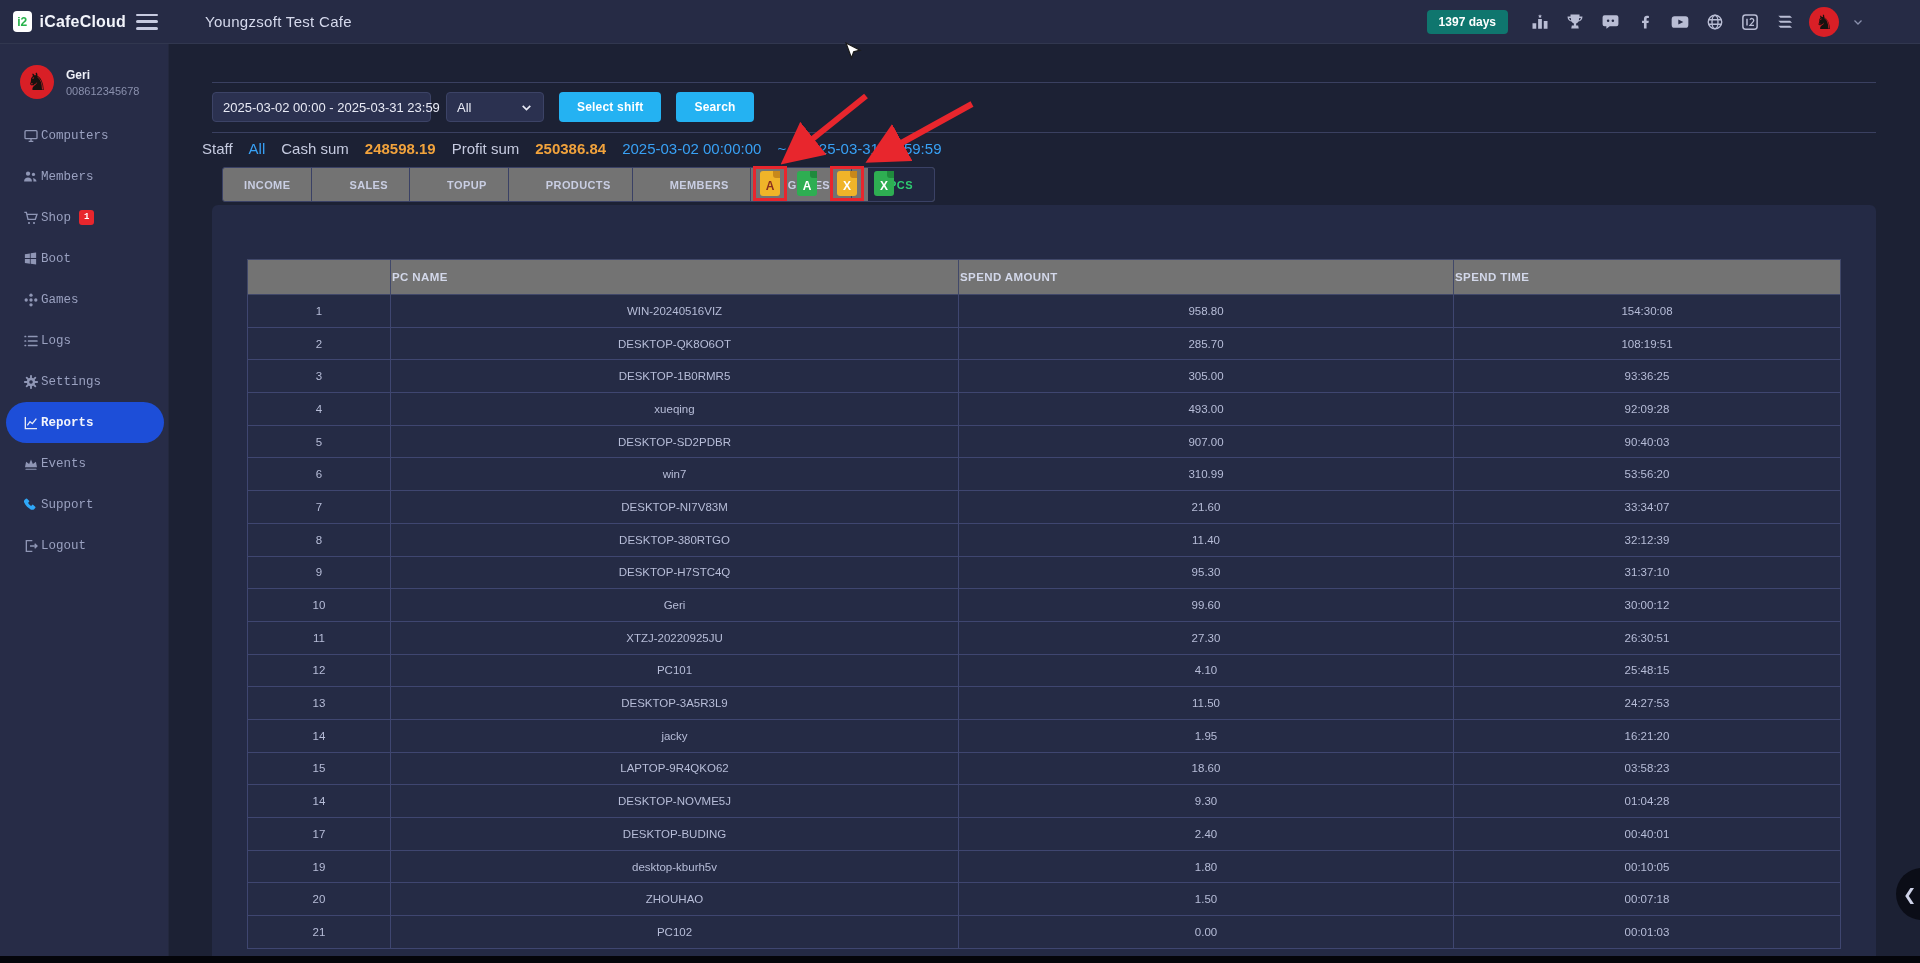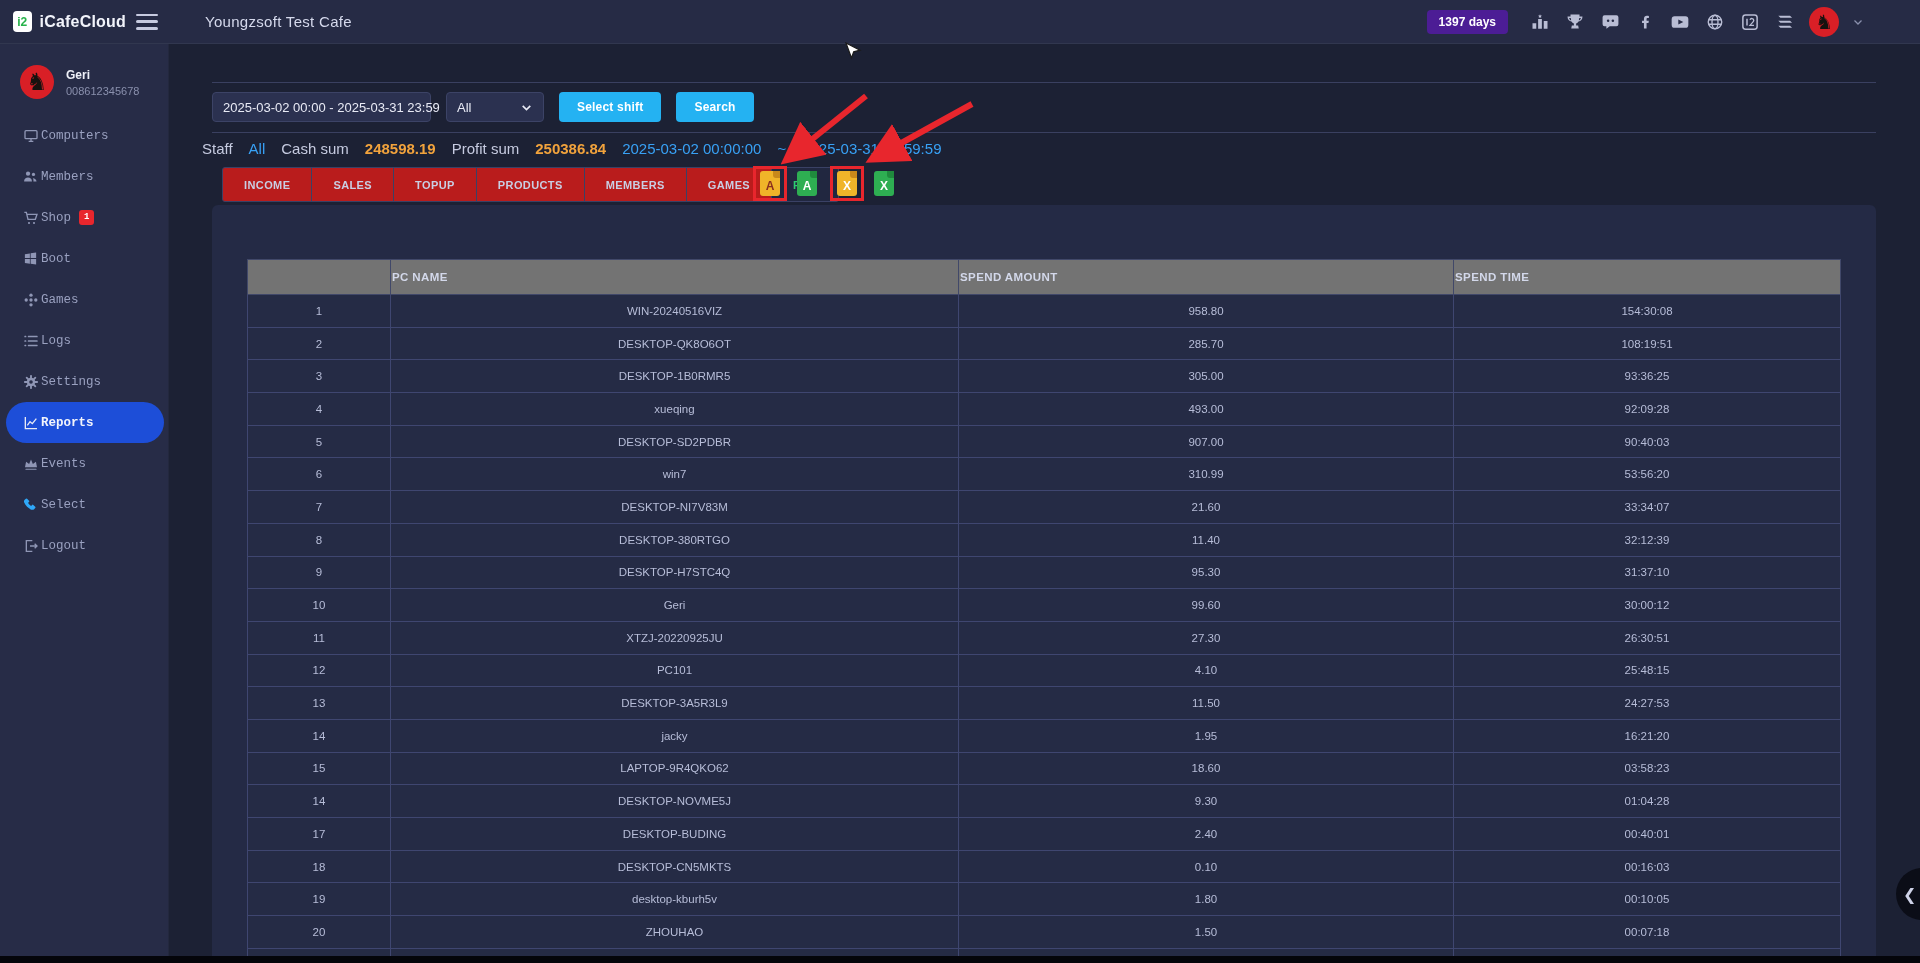--- a/index.html
+++ b/index.html
@@ -19,21 +19,21 @@
   .brand-icon{
     width:21px;height:21px;border-radius:4px;background:#fff;
     color:#27b24a;font-weight:bold;font-size:12px;display:flex;align-items:center;justify-content:center;
   }
   .brand-text{color:#f2f4fb;font-size:16px;font-weight:bold;letter-spacing:.2px;}
   .hamburger{width:22px;height:16px;display:flex;flex-direction:column;justify-content:space-between;cursor:pointer;margin-left:10px;}
   .hamburger span{display:block;height:2.5px;background:#c7cbe0;border-radius:2px;}
   .page-title{color:#d5d9ec;font-size:15px;margin-left:47px;letter-spacing:.3px;}
   .topbar-right{margin-left:auto;display:flex;align-items:center;gap:13px;padding-right:56px;}
   .days-badge{
-    background:#4c1d95;color:#fff;font-size:12px;font-weight:bold;
+    background:#0f766e;color:#fff;font-size:12px;font-weight:bold;
     padding:5px 12px;border-radius:4px;margin-right:8px;white-space:nowrap;
   }
   .tb-icon{color:#b9bdd4;display:flex;align-items:center;justify-content:center;width:22px;height:22px;cursor:pointer;}
   .avatar-sm{
     width:30px;height:30px;border-radius:50%;background:#d91f26;color:#16120f;
     display:flex;align-items:center;justify-content:center;font-size:20px;line-height:1;cursor:pointer;
   }
   .chev{color:#8a90ad;display:flex;align-items:center;cursor:pointer;}
   
   .sidebar{
@@ -74,21 +74,21 @@
     width:98px;height:30px;background:#2b3150;border:1px solid #3c4366;border-radius:4px;
     color:#e8eaf5;font-size:13px;display:flex;align-items:center;justify-content:space-between;
     padding:0 10px;box-sizing:border-box;cursor:pointer;
   }
   .btn{
     height:30px;background:#24b2f2;border:none;border-radius:4px;color:#fff;
     font-size:12px;font-weight:bold;padding:0 18px;cursor:pointer;font-family:inherit;letter-spacing:.2px;
   }
   .summary{position:absolute;left:34px;top:97px;display:flex;align-items:center;gap:16px;font-size:15px;color:#c6cbe0;white-space:nowrap;}
   .sum-blue{color:#38a1f5;} .sum-orange{color:#f2a33c;font-weight:bold;}
-  .tabs{position:absolute;left:54px;top:124px;height:33px;display:flex;border:1px solid #3a4165;border-radius:3px;overflow:hidden;background:#b91c1c;}
+  .tabs{position:absolute;left:54px;top:124px;height:33px;display:flex;border:1px solid #3a4165;border-radius:3px;overflow:hidden;background:#737373;gap:16px;}
   .tab{
     height:33px;display:flex;align-items:center;padding:0 21px;color:#c9cee3;
     font-size:11px;font-weight:bold;letter-spacing:.4px;border-right:1px solid #3a4165;cursor:pointer;white-space:nowrap;
   }
   .tab:last-child{border-right:none;}
   .tab.active{background:#212740;color:#2ecc71;}
   .exports{position:absolute;left:585px;top:124px;height:33px;display:flex;align-items:center;}
   .exp-wrap{display:flex;align-items:center;justify-content:center;cursor:pointer;}
   .exp-box{border:3px solid #e8262d;padding:2px 4px;margin-right:10px;}
   .exp-plain{margin-right:13px;}
@@ -304,21 +304,21 @@
           </svg>
         </span>
         <span>Events</span>
       </div>
       <div class="nav-item">
         <span class="nv-icon" style="color: rgb(47, 168, 248);">
           <svg viewBox="0 0 24 24" width="15" height="15" fill="currentColor">
             <path d="M6.6 2.8l3 3a1.4 1.4 0 0 1 0 2L8.1 9.3c1 2.2 2.7 3.9 4.9 4.9l1.5-1.5a1.4 1.4 0 0 1 2 0l3 3a1.4 1.4 0 0 1 0 2l-1.7 1.7c-1.2 1.2-3 1.5-4.6.8-5-2.3-9-6.3-11.3-11.3-.7-1.6-.4-3.4.8-4.6l1.9-1.5a1.4 1.4 0 0 1 2 0z"></path>
           </svg>
         </span>
-        <span>Select</span>
+        <span>Support</span>
       </div>
       <div class="nav-item">
         <span class="nv-icon">
           <svg viewBox="0 0 24 24" width="16" height="16" fill="none" stroke="currentColor" stroke-width="2">
             <path d="M14 4H5v16h9"></path>
             <path d="M10.5 12H21M17.5 8.5L21 12l-3.5 3.5"></path>
           </svg>
         </span>
         <span>Logout</span>
       </div>
@@ -513,26 +513,20 @@
             <td>9.30</td>
             <td>01:04:28</td>
           </tr>
           <tr>
             <td>17</td>
             <td>DESKTOP-BUDING</td>
             <td>2.40</td>
             <td>00:40:01</td>
           </tr>
           <tr>
-            <td>18</td>
-            <td>DESKTOP-CN5MKTS</td>
-            <td>0.10</td>
-            <td>00:16:03</td>
-          </tr>
-          <tr>
             <td>19</td>
             <td>desktop-kburh5v</td>
             <td>1.80</td>
             <td>00:10:05</td>
           </tr>
           <tr>
             <td>20</td>
             <td>ZHOUHAO</td>
             <td>1.50</td>
             <td>00:07:18</td>

